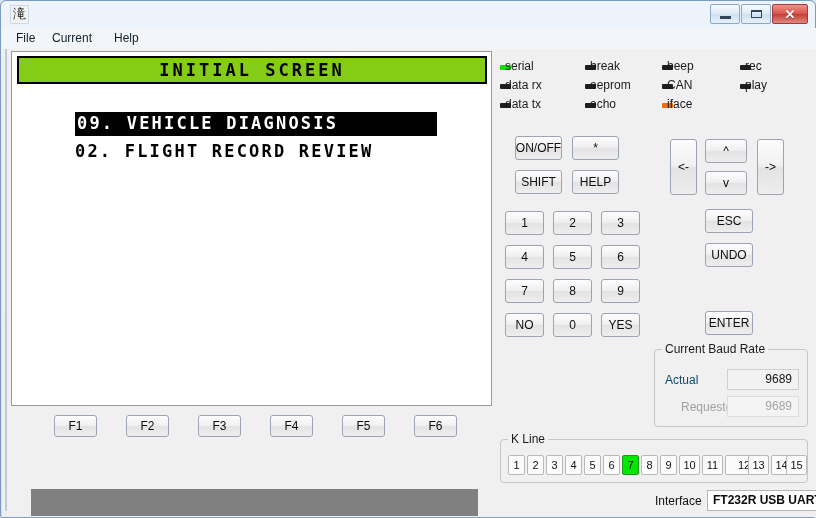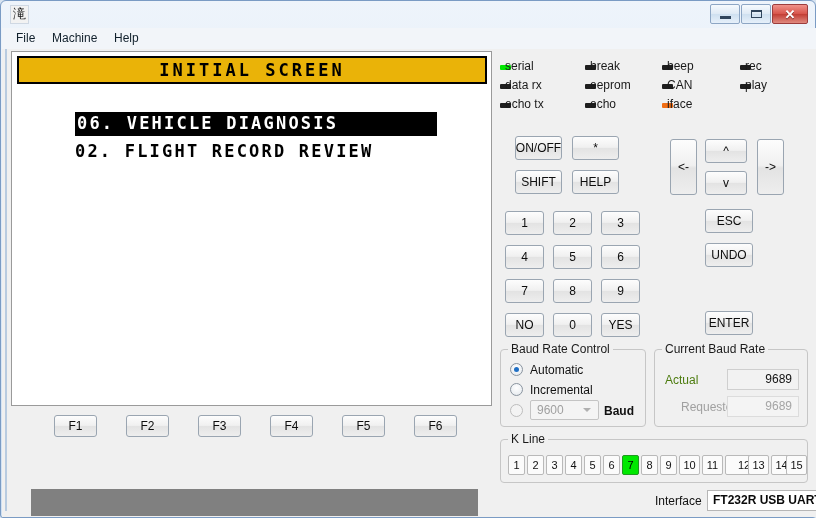--- a/index.html
+++ b/index.html
@@ -75,21 +75,21 @@
     background:#f0f0f0;
     border-left:2px solid #b8cbe0;
   }
   #lcd{
     position:absolute;left:4px;top:2px;width:481px;height:355px;
     background:#ffffff;border:1px solid #9a9a9a;
     box-sizing:border-box;
   }
   #lcd-header{
     position:absolute;left:5px;top:4px;width:470px;height:28px;
-    border:2px solid #000;box-sizing:border-box;background:#eab308;
+    border:2px solid #000;box-sizing:border-box;background:#84cc16;
     font-family:"DejaVu Sans Mono","Liberation Mono",monospace;
     font-size:17px;font-weight:bold;letter-spacing:3px;
     color:#000;text-align:center;line-height:25px;
   }
   .lcd-line{
     position:absolute;left:63px;
     font-family:"DejaVu Sans Mono","Liberation Mono",monospace;
     font-size:17px;font-weight:bold;letter-spacing:2.2px;
     color:#000;white-space:pre;line-height:22px;
   }
@@ -170,21 +170,21 @@
     border-left:4px solid transparent;border-right:4px solid transparent;
     border-top:4px solid #b0b0b0;
   }
   .field{
     position:absolute;box-sizing:border-box;
     border:1px solid #cfcfcf;background:#f2f2f2;
     font-size:12px;color:#111;text-align:right;
     padding-right:6px;line-height:19px;
   }
   .field.dim{color:#a5a5a5;border-color:#dcdcdc;background:#f4f4f4;}
-  .flabel{position:absolute;font-size:12px;color:#4d7c0f;line-height:15px;}
+  .flabel{position:absolute;font-size:12px;color:#0c4a6e;line-height:15px;}
   .flabel.dim{color:#a0a0a0;}
 
   
   .kline-btn{
     position:absolute;top:15px;width:17px;height:20px;box-sizing:border-box;
     border:1px solid #b9b9b9;background:#fbfbfb;border-radius:2px;
     font-size:11px;color:#111;
     display:flex;align-items:center;justify-content:center;
   }
   .kline-btn.active{background:#00e800;border-color:#1f9a1f;color:#000;}
@@ -218,31 +218,31 @@
           <div class="mbox"></div>
         </div>
     </div>
     <div class="winbtn" id="btn-close">
       <div class="glyph">✕</div>
     </div>
   </div>
 
   <div id="menubar">
     <div class="menu-item" style="left:8px">File</div>
-    <div class="menu-item" style="left:44px">Machine</div>
+    <div class="menu-item" style="left:44px">Current</div>
     <div class="menu-item" style="left:106px">Help</div>
   </div>
 
   <div id="client">
 
     <div id="left-panel">
 
       <div id="lcd">
         <div id="lcd-header">INITIAL SCREEN</div>
-        <div class="lcd-line" id="lcd-line1">06. VEHICLE DIAGNOSIS</div>
+        <div class="lcd-line" id="lcd-line1">09. VEHICLE DIAGNOSIS</div>
         <div class="lcd-line" id="lcd-line2">02. FLIGHT RECORD REVIEW</div>
       </div>
 
       <div class="btn fkey" style="left:47px">F1</div>
       <div class="btn fkey" style="left:119px">F2</div>
       <div class="btn fkey" style="left:191px">F3</div>
       <div class="btn fkey" style="left:263px">F4</div>
       <div class="btn fkey" style="left:335px">F5</div>
       <div class="btn fkey" style="left:407px">F6</div>
 
@@ -260,21 +260,21 @@
       <div class="led-item" style="left:8px;top:11px">
         <div class="led on-green"></div>
         <div class="led-label">serial</div>
         </div>
       <div class="led-item" style="left:8px;top:30px">
         <div class="led"></div>
         <div class="led-label">data rx</div>
         </div>
       <div class="led-item" style="left:8px;top:49px">
         <div class="led"></div>
-        <div class="led-label">echo tx</div>
+        <div class="led-label">data tx</div>
         </div>
 
       <div class="led-item" style="left:93px;top:11px">
         <div class="led"></div>
         <div class="led-label">break</div>
         </div>
       <div class="led-item" style="left:93px;top:30px">
         <div class="led"></div>
         <div class="led-label">eeprom</div>
         </div>
@@ -325,36 +325,20 @@
 
       <div class="btn arrow-tall" style="left:178px;top:90px">&lt;-</div>
       <div class="btn arrow-v" style="left:213px;top:90px">^</div>
       <div class="btn arrow-v" style="left:213px;top:122px">v</div>
       <div class="btn arrow-tall" style="left:265px;top:90px">-&gt;</div>
 
       <div class="btn ctlbtn" style="left:213px;top:160px">ESC</div>
       <div class="btn ctlbtn" style="left:213px;top:194px">UNDO</div>
       <div class="btn ctlbtn" style="left:213px;top:262px">ENTER</div>
 
-      <div class="group" style="left:8px;top:300px;width:146px;height:78px">
-        <div class="group-title">Baud Rate Control</div>
-
-        <div class="radio checked" style="left:9px;top:13px"></div>
-        <div class="radio-label" style="left:29px;top:13px">Automatic</div>
-
-        <div class="radio" style="left:9px;top:33px"></div>
-        <div class="radio-label" style="left:29px;top:33px">Incremental</div>
-
-        <div class="radio disabled" style="left:9px;top:54px"></div>
-        <div class="combo" style="left:29px;top:50px;width:69px;height:20px">
-          <div class="txt">9600</div>
-          <div class="arr"></div>
-        </div>
-        <div class="radio-label" style="left:103px;top:54px;font-weight:bold">Baud</div>
-      </div>
 
       <div class="group" style="left:162px;top:300px;width:154px;height:78px">
         <div class="group-title">Current Baud Rate</div>
 
         <div class="flabel" style="left:10px;top:23px">Actual</div>
         <div class="field" style="left:72px;top:19px;width:72px;height:21px">9689</div>
 
         <div class="flabel dim" style="left:26px;top:50px">Requested</div>
         <div class="field dim" style="left:72px;top:46px;width:72px;height:21px">9689</div>
       </div>

